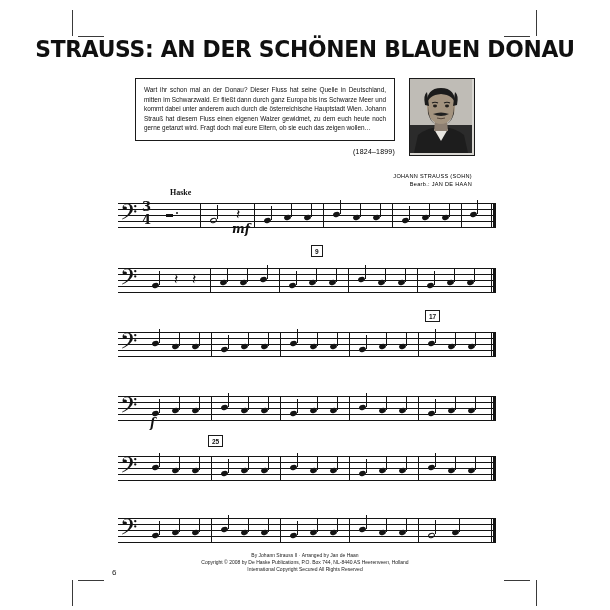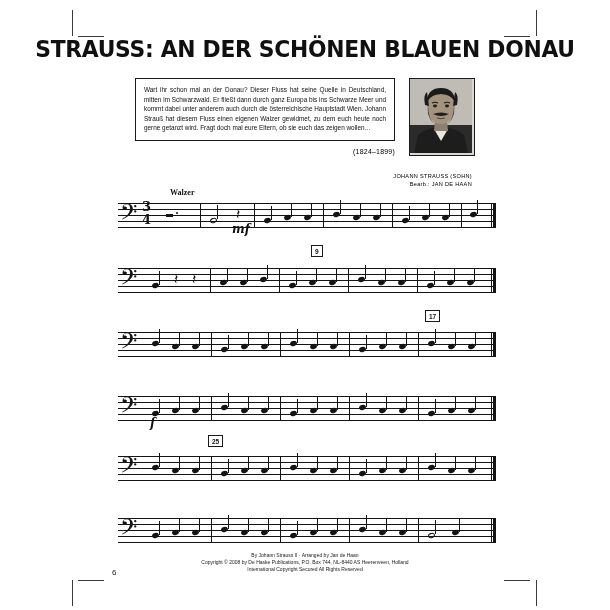--- a/index.html
+++ b/index.html
@@ -337,21 +337,21 @@
 
       <path d="M23 35 Q31 32 39 35 Q31 39 23 35 Z" fill="#1f1f1f"></path>
 
       <path d="M18 27 Q18 40 25 45 Q20 42 18 34 Z" fill="#1f1f1f"></path>
       <path d="M44 27 Q44 40 37 45 Q42 42 44 34 Z" fill="#1f1f1f"></path>
 
       <path d="M27 39 Q31 40.5 35 39" stroke="#4a3a30" stroke-width="0.9" fill="none"></path>
     </svg>
   </div>
 
-  <div class="tempo" style="left:170px; top:188px;">Walzer</div>
+  <div class="tempo" style="left:170px; top:188px;">Haske</div>
 
   <div class="system" style="top:203px;">
     <div class="staff">
       <div class="line"></div>
         <div class="line"></div>
         <div class="line"></div>
         <div class="line"></div>
         <div class="line"></div>
     </div>
     <div class="clef">𝄢</div>

